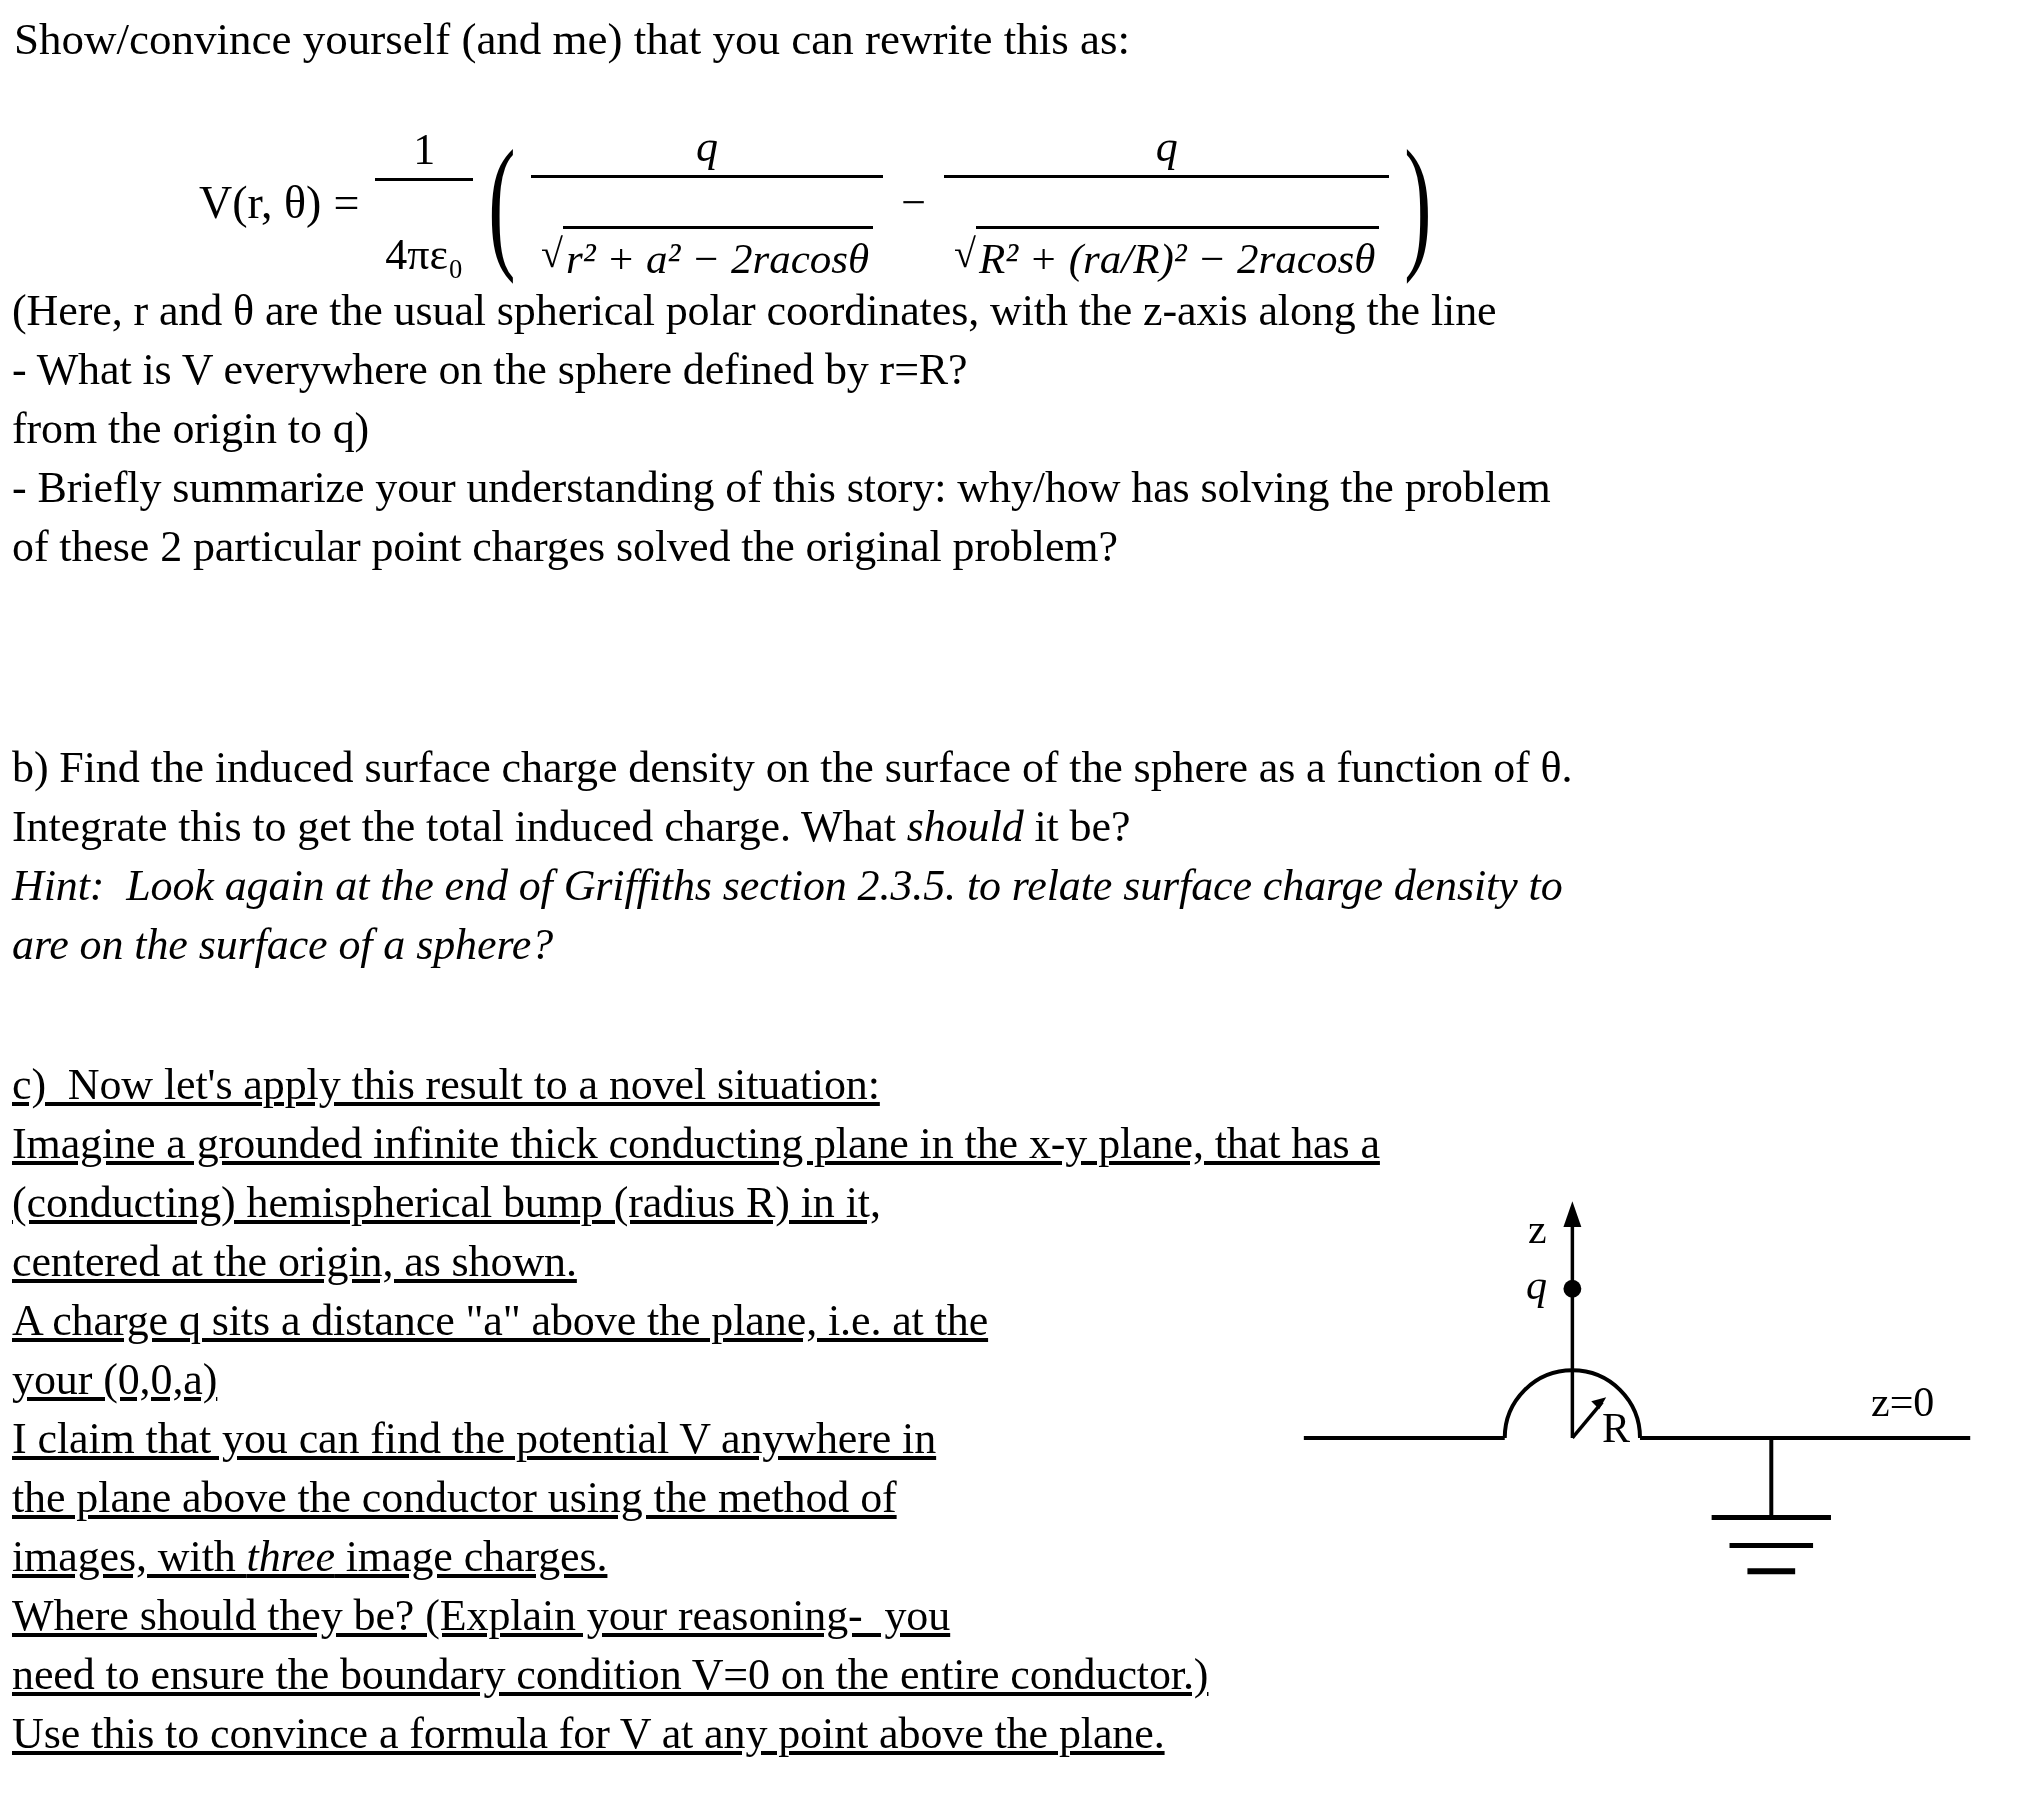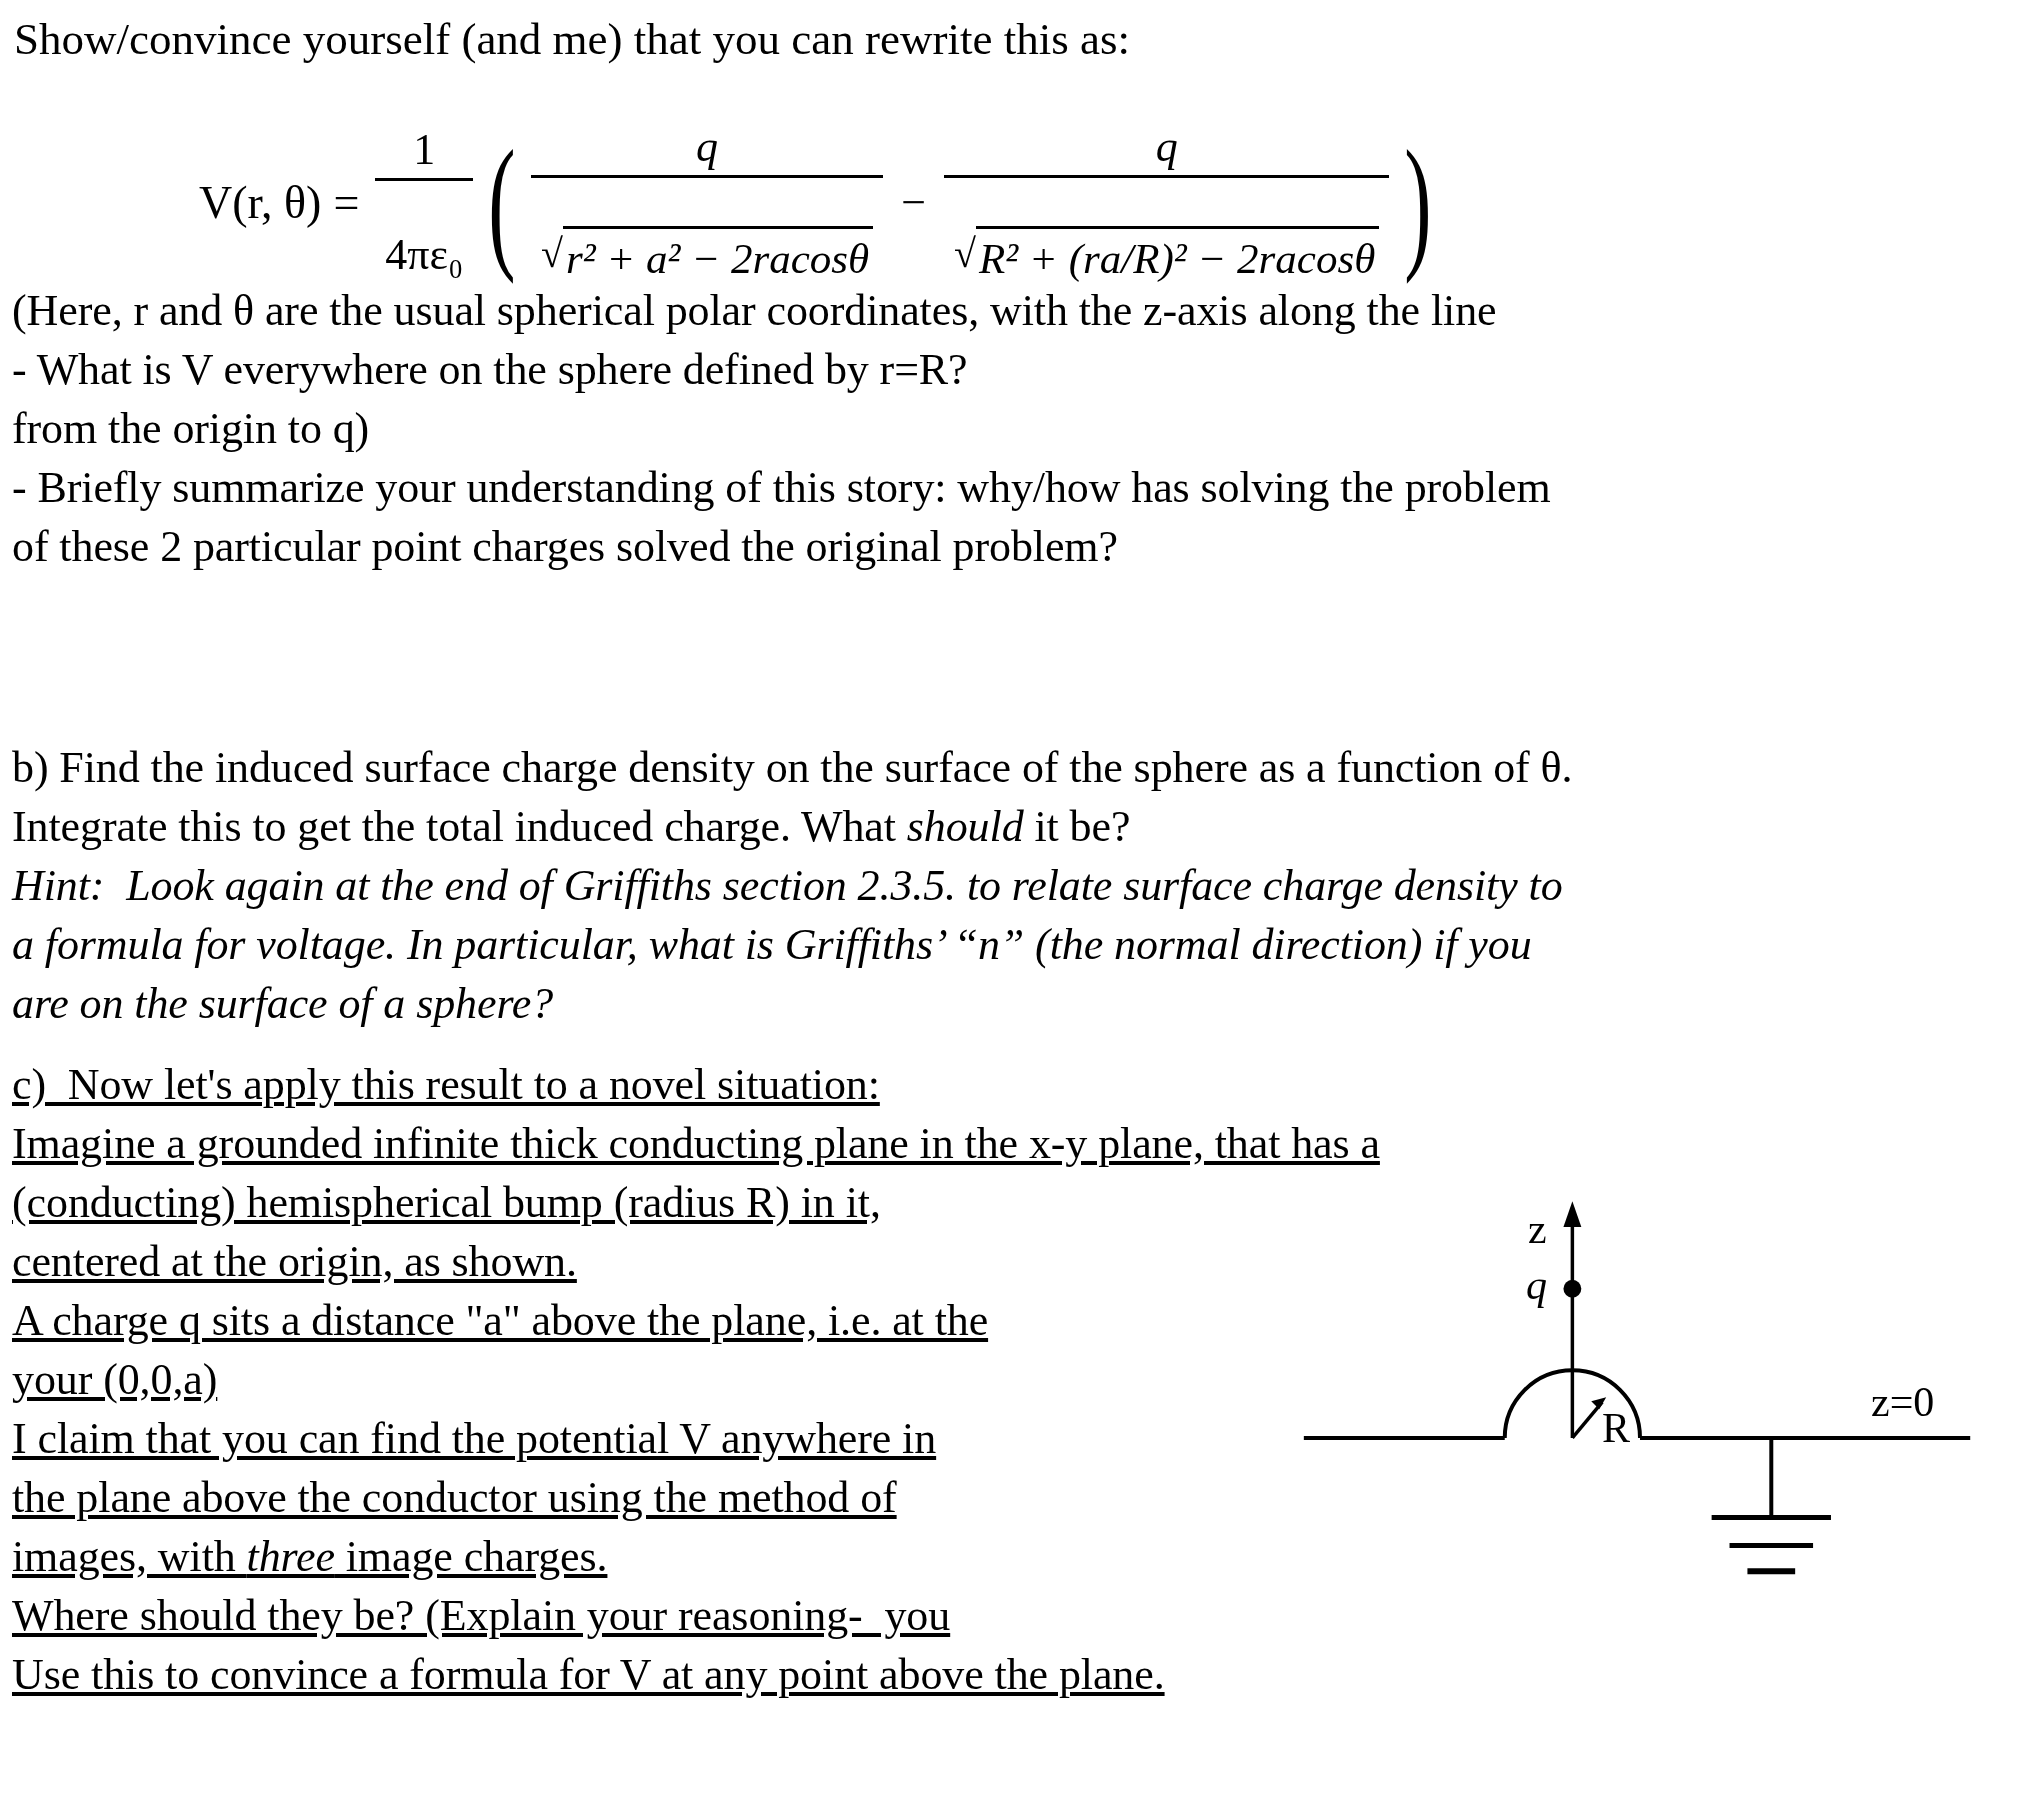--- a/index.html
+++ b/index.html
@@ -156,35 +156,35 @@
     <div class="line">- What is V everywhere on the sphere defined by r=R?</div>
     <div class="line">from the origin to q)</div>
     <div class="line">- Briefly summarize your understanding of this story: why/how has solving the problem</div>
     <div class="line">of these 2 particular point charges solved the original problem?</div>
   </div>
 
   <div class="para" style="top:738px;">
     <div class="line">b) Find the induced surface charge density on the surface of the sphere as a function of θ.</div>
     <div class="line"><span>Integrate this to get the total induced charge. What </span><span class="ital">should</span><span> it be?</span></div>
     <div class="line ital">Hint:  Look again at the end of Griffiths section 2.3.5. to relate surface charge density to</div>
-    <div class="line ital">a formula for voltage. In particular, what is Griffiths’ “n” (the normal direction) if you</div>
     <div class="line ital">are on the surface of a sphere?</div>
   </div>
 
   <div class="para" style="top:1055px;text-decoration:underline;">
     <div class="line">c)  Now let's apply this result to a novel situation:</div>
     <div class="line">Imagine a grounded infinite thick conducting plane in the x-y plane, that has a</div>
     <div class="line">(conducting) hemispherical bump (radius R) in it,</div>
     <div class="line">centered at the origin, as shown.</div>
     <div class="line">A charge q sits a distance "a" above the plane, i.e. at the</div>
     <div class="line">your (0,0,a)</div>
     <div class="line">I claim that you can find the potential V anywhere in</div>
     <div class="line">the plane above the conductor using the method of</div>
     <div class="line"><span>images, with </span><span class="ital">three</span><span> image charges.</span></div>
     <div class="line">Where should they be? (Explain your reasoning-  you</div>
+    <div class="line">need to ensure the boundary condition V=0 on the entire conductor.)</div>
     <div class="line">Use this to convince a formula for V at any point above the plane.</div>
   </div>
 
   <div class="diagram">
     <svg width="736" height="488" viewBox="0 0 740 490">
 
       <line x1="300" y1="30" x2="300" y2="250" stroke="#000" stroke-width="3.5"></line>
       <polygon points="300,12 291,38 309,38" fill="#000"></polygon>
 
       <circle cx="300" cy="100" r="9" fill="#000"></circle>

